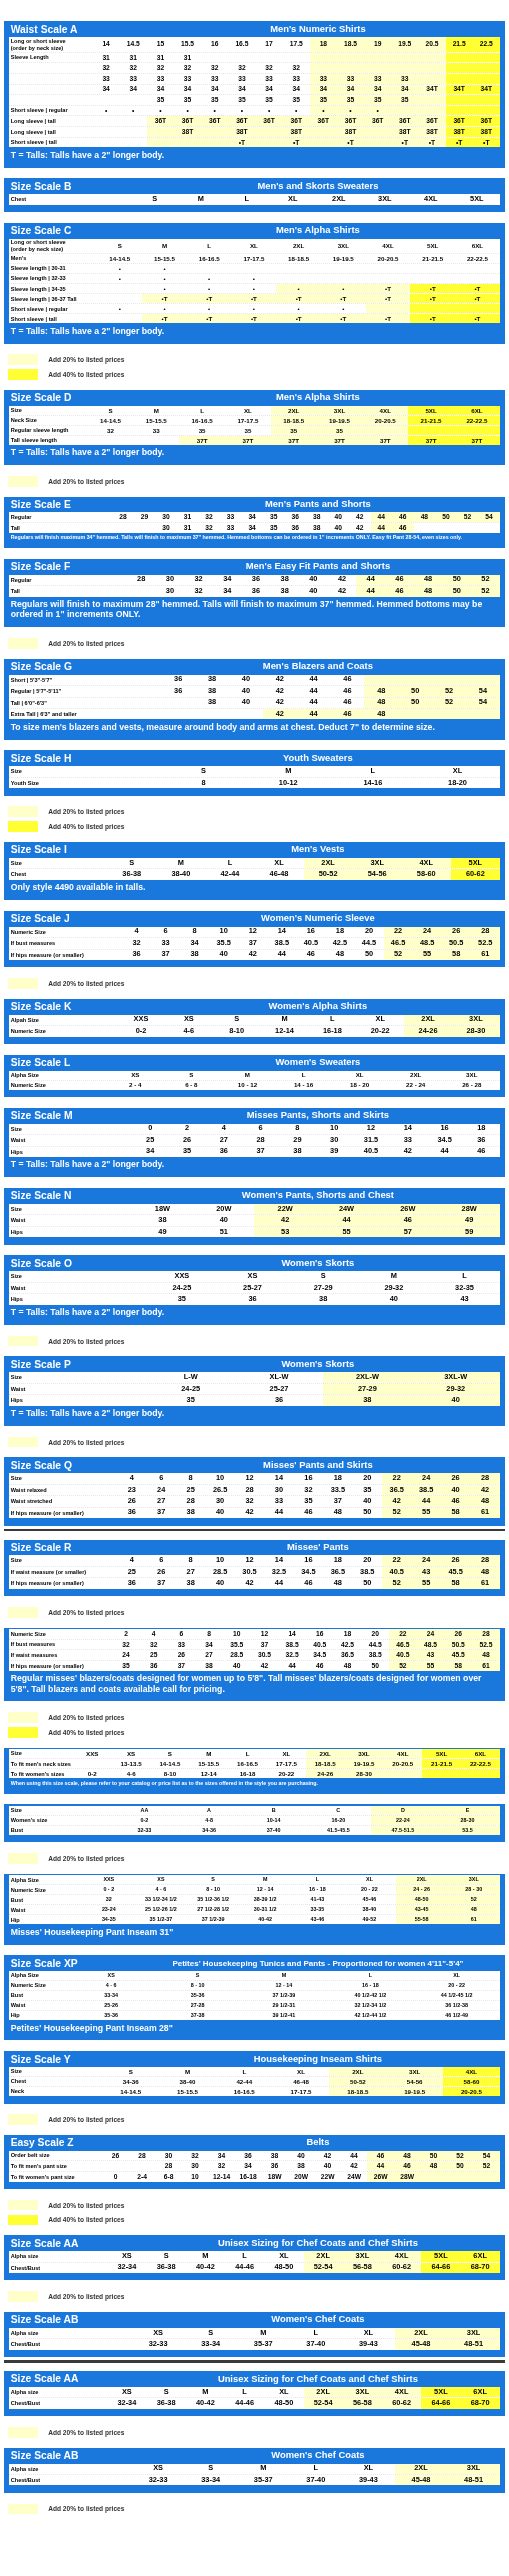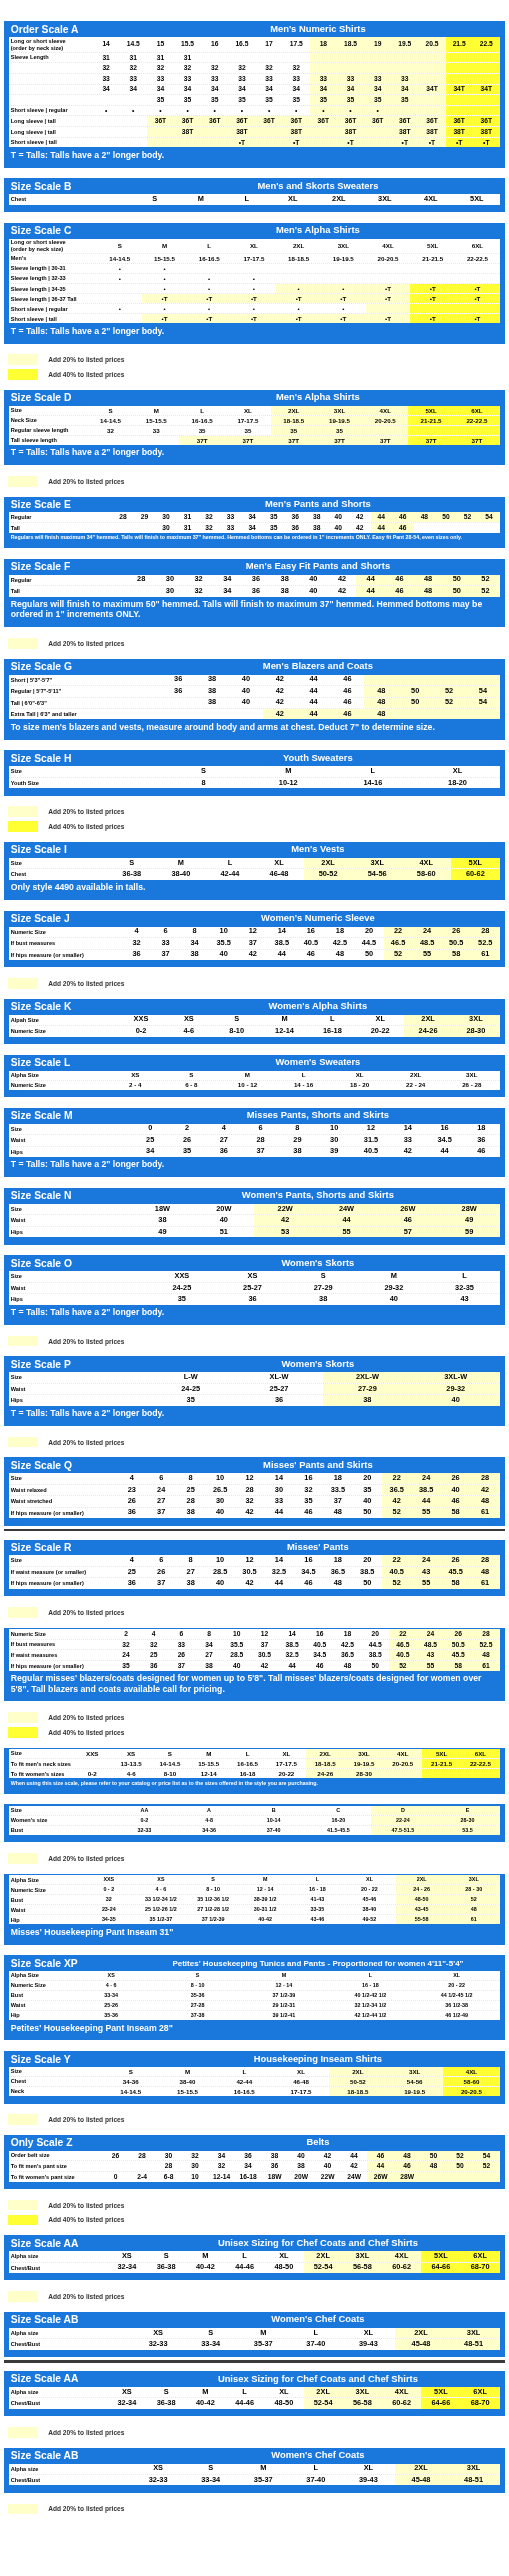--- a/index.html
+++ b/index.html
@@ -29,21 +29,21 @@
   .sw40{background:var(--by);}
   .legend-text{font-size:6.6px;font-weight:bold;color:#333;}
   .divider{height:2.5px;background:#3a3a3a;margin:-7.4px 4.1px 8.2px 4.1px;}
 </style>
 </head>
 <body>
 
 <div id="doc">
     <div class="tbl">
       <div class="tbl-head">
-        <div class="scale-name">Order Scale A</div>
+        <div class="scale-name">Waist Scale A</div>
         <div class="tbl-title">Men's Numeric Shirts</div>
       </div>
       <div class="tbl-body">
         <div class="trow">
           <div class="rlabel" style="width: 17%;">Long or short sleeve
 (order by neck size)</div>
           <div class="cell" style="width: 5.53333%; font-size: 6.7px;">14</div>
           <div class="cell" style="width: 5.53333%; font-size: 6.7px;">14.5</div>
           <div class="cell" style="width: 5.53333%; font-size: 6.7px;">15</div>
           <div class="cell" style="width: 5.53333%; font-size: 6.7px;">15.5</div>
@@ -505,21 +505,21 @@
           <div class="cell" style="width: 5.84615%; font-size: 7.4px;">38</div>
           <div class="cell" style="width: 5.84615%; font-size: 7.4px;">40</div>
           <div class="cell" style="width: 5.84615%; font-size: 7.4px;">42</div>
           <div class="cell h1" style="width: 5.84615%; font-size: 7.4px;">44</div>
           <div class="cell h1" style="width: 5.84615%; font-size: 7.4px;">46</div>
           <div class="cell h1" style="width: 5.84615%; font-size: 7.4px;">48</div>
           <div class="cell h1" style="width: 5.84615%; font-size: 7.4px;">50</div>
           <div class="cell h1" style="width: 5.84615%; font-size: 7.4px;">52</div>
         </div>
       </div>
-      <div class="tfoot">Regulars will finish to maximum 50" hemmed. Talls will finish to maximum 37" hemmed. Hemmed bottoms may be ordered in 1" increments ONLY.</div>
+      <div class="tfoot">Regulars will finish to maximum 28" hemmed. Talls will finish to maximum 37" hemmed. Hemmed bottoms may be ordered in 1" increments ONLY.</div>
     </div>
     <div class="legend">
       <div class="legend-row">
         <span class="swatch sw20"></span>
         <span class="legend-text">Add 20% to listed prices</span>
       </div>
     </div>
     <div class="tbl">
       <div class="tbl-head">
         <div class="scale-name">Size Scale G</div>
@@ -808,21 +808,21 @@
           <div class="cell" style="width: 7.5%; font-size: 7.4px;">42</div>
           <div class="cell" style="width: 7.5%; font-size: 7.4px;">44</div>
           <div class="cell" style="width: 7.5%; font-size: 7.4px;">46</div>
         </div>
       </div>
       <div class="tfoot">T = Talls: Talls have a 2" longer body.</div>
     </div>
     <div class="tbl">
       <div class="tbl-head">
         <div class="scale-name">Size Scale N</div>
-        <div class="tbl-title">Women's Pants, Shorts and Skirts</div>
+        <div class="tbl-title">Women's Pants, Shorts and Chest</div>
       </div>
       <div class="tbl-body">
         <div class="trow">
           <div class="rlabel" style="width: 25%;">Size</div>
           <div class="cell" style="width: 12.5%; font-size: 7.4px;">18W</div>
           <div class="cell" style="width: 12.5%; font-size: 7.4px;">20W</div>
           <div class="cell h1" style="width: 12.5%; font-size: 7.4px;">22W</div>
           <div class="cell h1" style="width: 12.5%; font-size: 7.4px;">24W</div>
           <div class="cell h1" style="width: 12.5%; font-size: 7.4px;">26W</div>
           <div class="cell h1" style="width: 12.5%; font-size: 7.4px;">28W</div>
@@ -1372,21 +1372,21 @@
       </div>
     </div>
     <div class="legend">
       <div class="legend-row">
         <span class="swatch sw20"></span>
         <span class="legend-text">Add 20% to listed prices</span>
       </div>
     </div>
     <div class="tbl">
       <div class="tbl-head">
-        <div class="scale-name">Only Scale Z</div>
+        <div class="scale-name">Easy Scale Z</div>
         <div class="tbl-title">Belts</div>
       </div>
       <div class="tbl-body">
         <div class="trow">
           <div class="rlabel" style="width: 19%;">Order belt size</div>
           <div class="cell" style="width: 5.4%; font-size: 6.7px;">26</div>
           <div class="cell" style="width: 5.4%; font-size: 6.7px;">28</div>
           <div class="cell" style="width: 5.4%; font-size: 6.7px;">30</div>
           <div class="cell" style="width: 5.4%; font-size: 6.7px;">32</div>
           <div class="cell" style="width: 5.4%; font-size: 6.7px;">34</div>

